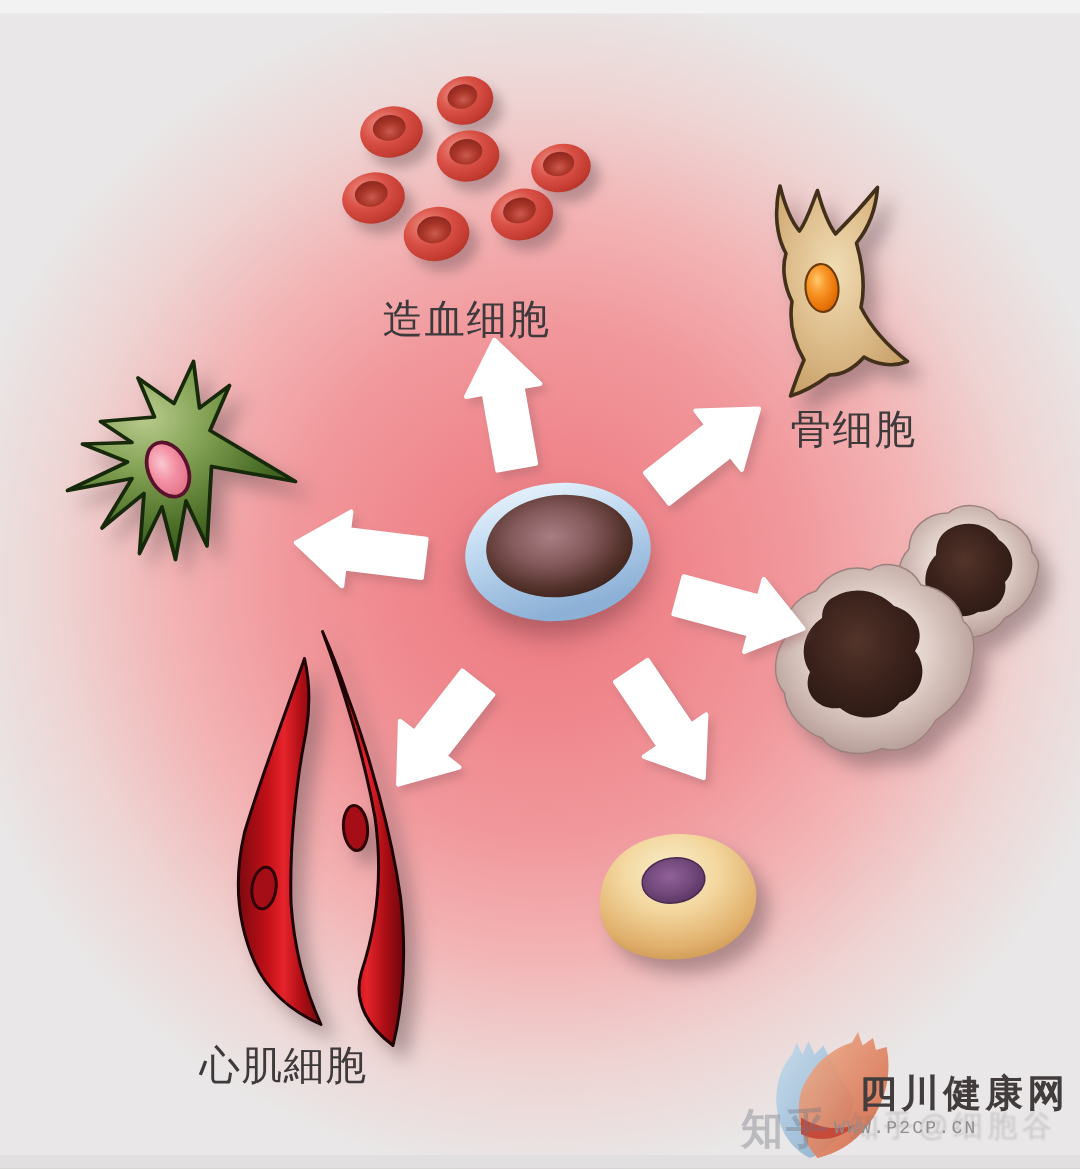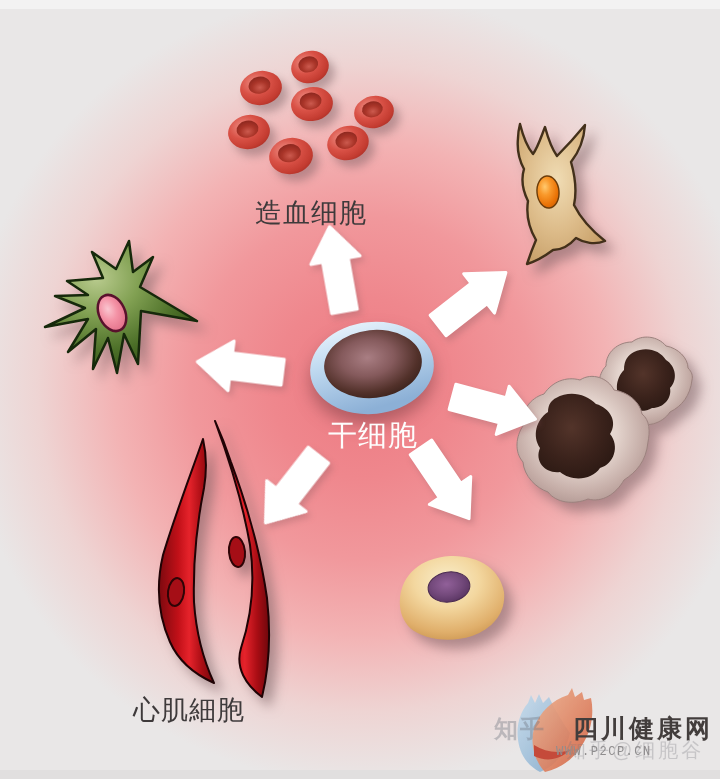--- a/index.html
+++ b/index.html
@@ -19,21 +19,21 @@
     position:absolute;transform:translateX(-50%);
     color:#3e3a3b;font-size:27px;font-weight:500;white-space:nowrap;
     letter-spacing:1px;
   }
   .center-label{color:#fdfdfd;font-size:29px;font-weight:500;}
   .sh-cell{filter:drop-shadow(8px 9px 6px rgba(110,85,90,0.5));}
   .sh-rbc{filter:drop-shadow(6px 7px 4px rgba(120,90,95,0.45));}
   .sh-arrow{filter:drop-shadow(3px 4px 3px rgba(160,100,105,0.4));}
   .sh-stem{filter:drop-shadow(0px 10px 8px rgba(120,60,65,0.5));}
   .wm-zhihu{
-    position:absolute;left:494px;top:713px;font-size:24px;font-weight:bold;
+    position:absolute;left:494px;top:734px;font-size:28px;font-weight:bold;
     color:rgba(110,115,125,0.38);letter-spacing:2px;white-space:nowrap;
   }
   .wm-site{
     position:absolute;left:573px;top:712px;font-size:25px;font-weight:700;
     color:#423d3c;letter-spacing:3px;white-space:nowrap;
   }
   .wm-url{
     position:absolute;left:556px;top:745px;font-size:12px;
     color:#8f8d8e;letter-spacing:1.5px;white-space:nowrap;font-family:Liberation Mono, monospace;
   }
@@ -241,20 +241,20 @@
                C556,712 564,724 570,733 C566,752 556,766 540,772
                C528,766 520,755 518,740 Z" fill="url(#handBlueG)"></path>
       <path d="M545,772 C534,760 530,744 534,728 C540,712 552,700 568,695
                L572,688 L575,697 L582,692 L584,700 L591,698
                C594,712 592,728 584,742 C575,758 562,768 545,772 Z" fill="url(#handOrangeG)" opacity="0.92"></path>
       <path d="M534,745 C545,752 558,754 570,750 C560,760 546,762 534,756 Z" fill="#c23a28"></path>
     </g>
   </svg>
 
   <div class="cell-label" style="left:311px;top:195px;">造血细胞</div>
-  <div class="cell-label center-label" style="left:373px;top:416px;">干细胞</div>
+  <div class="cell-label" style="left:569px;top:268px;">骨细胞</div>
   <div class="cell-label" style="left:189px;top:692px;">心肌細胞</div>
 
   <div class="wm-faint">知乎@细胞谷</div>
   <div class="wm-zhihu">知乎</div>
   <div class="wm-site">四川健康网</div>
   <div class="wm-url">WWW.P2CP.CN</div>
 </div>
 
 </body></html>

